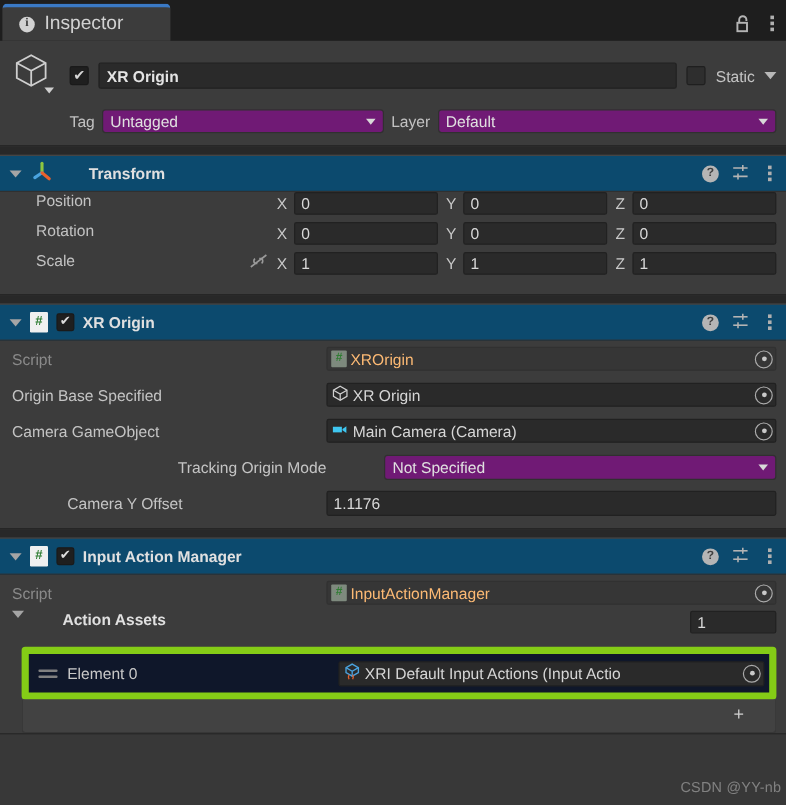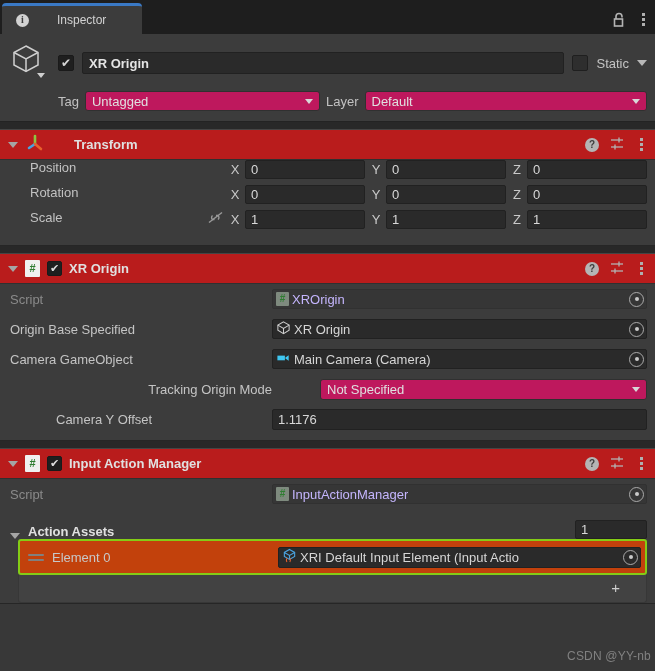--- a/index.html
+++ b/index.html
@@ -21,21 +21,21 @@
   }
   .tab {
     height: 31px; background: #3c3c3c;
     border-top: 3px solid #3a79c5;
     border-top-left-radius: 4px; border-top-right-radius: 4px;
     display: flex; align-items: center;
     padding: 0 22px 0 14px; gap: 8px;
     margin-left: 2px;
     min-width: 140px;
   }
-  .tab-label { font-size: 12px; color: #d2d2d2; margin-left: 20px; }
+  .tab-label { font-size: 16px; color: #d2d2d2; }
   .info-icon {
     width: 13px; height: 13px; border-radius: 50%;
     background: #d2d2d2; color: #3c3c3c;
     font-size: 10px; font-weight: bold; font-family: "Liberation Serif", serif;
     display: flex; align-items: center; justify-content: center;
     line-height: 1;
   }
   .tabbar-right {
     position: absolute; right: 6px; bottom: 6px;
     display: flex; align-items: center; gap: 12px;
@@ -68,38 +68,38 @@
     border: 1px solid #1f1f1f; border-radius: 2px; flex: none;
   }
   .static-label { color: #c4c4c4; font-size: 13px; }
   .caret-down {
     width: 0; height: 0; border-left: 5px solid transparent;
     border-right: 5px solid transparent; border-top: 6px solid #b8b8b8;
   }
   .go-row2 { display: flex; align-items: center; gap: 6px; margin-top: 7px; padding-left: 48px; }
   .lbl { color: #c2c2c2; font-size: 13px; }
   .dropdown {
-    height: 20px; background: #be185d; border: 1px solid #303030;
+    height: 20px; background: #701a75; border: 1px solid #303030;
     border-radius: 3px; display: flex; align-items: center;
     padding: 0 6px; color: #e0e0e0; font-size: 13px;
     position: relative;
   }
   .dropdown .caret-down {
     position: absolute; right: 6px;
     border-top-color: #d8d8d8; border-left-width: 4px; border-right-width: 4px; border-top-width: 5px;
   }
   .dd-tag { width: 235px; }
   .dd-layer { flex: 1; }
 
   
   .comp { background: #3c3c3c; border-bottom: 1px solid #262626; border-top: 1px solid #454545; }
   .comp-sep { height: 7px; background: #282828; }
   .comp-head {
     height: 30px; display: flex; align-items: center;
-    gap: 7px; padding: 0 8px 0 8px; background: #b91c1c;
+    gap: 7px; padding: 0 8px 0 8px; background: #0c4a6e;
     border-bottom: 1px solid #303030;
   }
   .foldout {
     width: 0; height: 0; border-left: 5px solid transparent;
     border-right: 5px solid transparent; border-top: 6px solid #a5a5a5;
     flex: none; cursor: pointer;
   }
   .comp-title { font-size: 13px; font-weight: bold; color: #e0e0e0; }
   .comp-head-right { margin-left: auto; display: flex; align-items: center; gap: 11px; }
   .cs-icon {
@@ -136,21 +136,21 @@
   
   .orow { display: flex; align-items: center; height: 30px; padding: 0 8px 0 10px; }
   .orow .plabel { width: 262px; font-size: 13px; flex: none; white-space: nowrap; }
   .objfield {
     flex: 1; height: 20px; background: #2a2a2a; border: 1px solid #212121;
     border-radius: 2px; display: flex; align-items: center;
     padding: 0 2px 0 3px; gap: 3px; min-width: 0; overflow: hidden;
   }
   .objfield.disabled { background: #363636; border-color: #313131; }
   .objtext { font-size: 13px; color: #d6d6d6; white-space: nowrap; overflow: hidden; }
-  .objtext.dim { color: #c4b5fd; }
+  .objtext.dim { color: #fdba74; }
   .picker {
     width: 15px; height: 15px; border-radius: 50%;
     border: 1.5px solid #aaa; margin-left: auto; flex: none;
     display: flex; align-items: center; justify-content: center;
   }
   .picker i { width: 4px; height: 4px; border-radius: 50%; background: #c9c9c9; display: block; }
   .label-dim { color: #8a8a8a; }
 
   .drow { display: flex; align-items: center; height: 30px; padding: 0 8px 0 10px; }
   .drow .plabel { width: 262px; font-size: 13px; flex: none; text-align: right; }
@@ -158,30 +158,30 @@
 
   .trow { display: flex; align-items: center; height: 30px; padding: 0 8px 0 10px; }
   .trow .plabel { width: 262px; font-size: 13px; flex: none; padding-left: 46px; }
   .txtfield {
     flex: 1; height: 21px; background: #2a2a2a; border: 1px solid #212121;
     border-radius: 2px; color: #d8d8d8; font-size: 13px;
     display: flex; align-items: center; padding: 0 5px;
   }
 
   
-  .arow { display: flex; align-items: flex-end; height: 30px; padding: 0 8px 0 10px; }
+  .arow { display: flex; align-items: flex-start; height: 30px; padding: 0 8px 0 10px; gap: 24px; }
   .arr-title { font-size: 13px; font-weight: bold; color: #e0e0e0; }
   .size-field {
     width: 72px; height: 19px; background: #2a2a2a; border: 1px solid #212121;
     border-radius: 2px; color: #d8d8d8; font-size: 13px;
     display: flex; align-items: center; padding: 0 5px; margin-left: auto;
   }
   .elem-box {
-    margin: 0 8px 0 18px; background: #c2410c;
-    border: 2px solid #84cc16; border-radius: 3px;
+    margin: 0 8px 0 18px; background: #0f172a;
+    border: 6px solid #84cc16; border-radius: 3px;
     padding: 4px 4px 4px 0;
   }
   .elem-row { display: flex; align-items: center; height: 24px; padding-left: 8px; gap: 8px; }
   .grip { display: flex; flex-direction: column; gap: 3px; width: 16px; flex: none; }
   .grip i { display: block; height: 2px; background: #808080; border-radius: 1px; }
   .elem-label { font-size: 13px; color: #c8c8c8; width: 218px; }
   .footer-bar { height: 28px; margin: 0 8px 0 18px; background: #424242; border: 1px solid #373737; border-top: none; border-radius: 0 0 3px 3px; position: relative; }
   .add-btn { position: absolute; right: 26px; top: 5px; color: #cfcfcf; font-size: 15px; line-height: 1; }
 
   
@@ -476,21 +476,21 @@
         <span class="elem-label">Element 0</span>
         <span class="objfield" style="height:21px">
           <span>
             <svg width="15" height="15" viewBox="0 0 16 16">
               <path d="M8 1.5 L13.5 4.7 L13.5 9 L8 12.2 L2.5 9 L2.5 4.7 Z" fill="none" stroke="#4aa3df" stroke-width="1.2"></path>
               <path d="M2.5 4.7 L8 7.9 L13.5 4.7 M8 7.9 L8 12.2" fill="none" stroke="#4aa3df" stroke-width="1.2"></path>
               <path d="M5.2 11 a2 3 0 0 0 0 4" fill="none" stroke="#e8612c" stroke-width="1.2"></path>
               <path d="M8.4 11 a2 3 0 0 1 0 4" fill="none" stroke="#e8612c" stroke-width="1.2"></path>
             </svg>
           </span>
-          <span class="objtext">XRI Default Input Element (Input Actio</span>
+          <span class="objtext">XRI Default Input Actions (Input Actio</span>
           <span class="picker">
               <i></i>
             </span>
         </span>
       </div>
     </div>
     <div class="footer-bar">
       <span class="add-btn">+</span>
     </div>
   </div>

